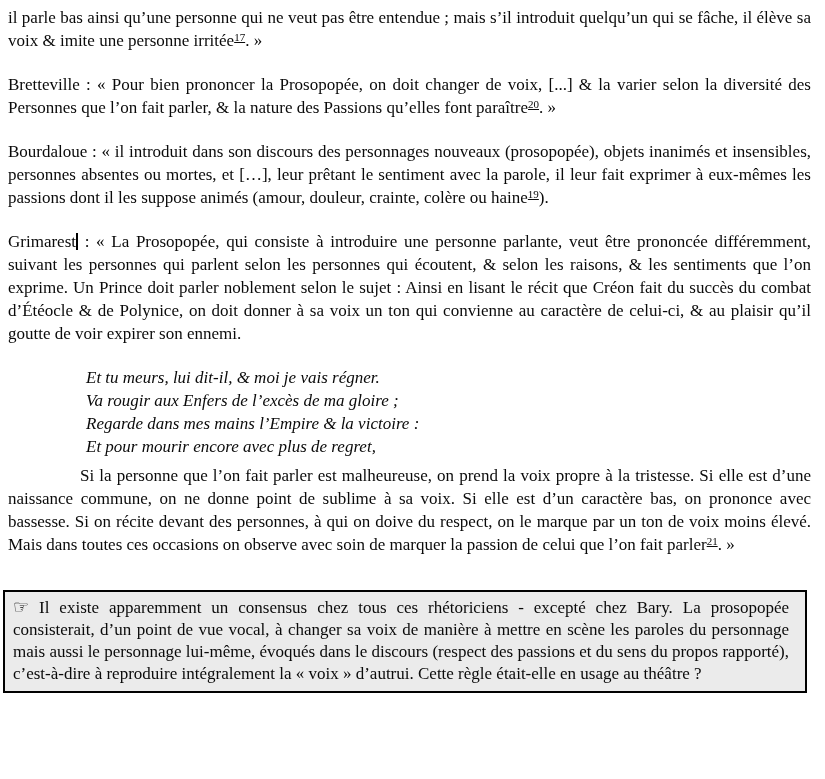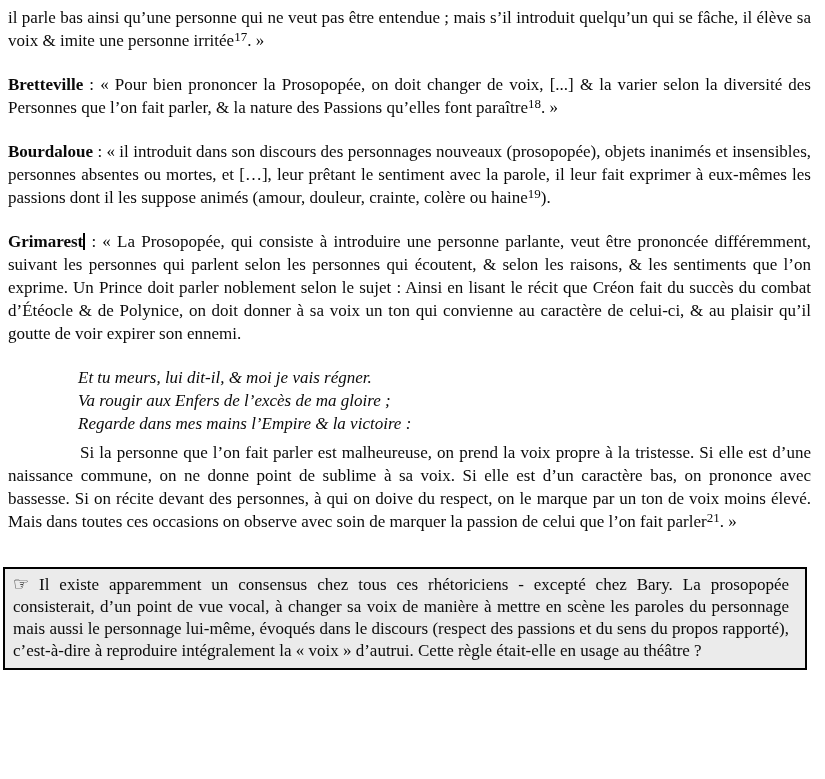--- a/index.html
+++ b/index.html
@@ -14,37 +14,38 @@
     color:var(--text);
   }
   .page{
     padding:6px 14px 0 8px;
     font-size:17px;line-height:23px;
   }
   .para{
     margin:0 0 21px 0;
     text-align:justify;
   }
-  .author{font-weight:bold;}
+  .author{font-weight:normal;}
   .sup{
-    font-size:13px;
+    font-size:11px;
     line-height:0;
     vertical-align:5px;
+    text-decoration:underline;
   }
   .caret{
     display:inline-block;
     width:2px;height:17px;
     background:#000;
     vertical-align:-3px;
   }
   .verse{
     margin:8px 0 6px 70px;
     font-style:italic;
   }
-  .verse-line{line-height:23px;}
+  .verse-line{line-height:23px;margin-left:8px;}
   .indent-para{text-indent:72px;}
   .note-box{
     margin:34px 4px 0 -5px;
     border:2px solid var(--note-border);
     background:var(--note-bg);
     padding:4px 16px 6px 8px;
   }
   .note-para{
     margin:0;
     text-align:justify;
@@ -55,30 +56,31 @@
     font-size:18px;
   }
 </style>
 </head>
 <body>
 
 <div class="page">
 
   <p class="para"><span>il parle bas ainsi qu’une personne qui ne veut pas être entendue&nbsp;; mais s’il introduit quelqu’un qui se fâche, il élève sa voix &amp; imite une personne irritée</span><sup class="sup">17</sup><span>.&nbsp;»</span></p>
 
-  <p class="para"><span class="author">Bretteville</span><span>&nbsp;: «&nbsp;Pour bien prononcer la Prosopopée, on doit changer de voix, [...] &amp; la varier selon la diversité des Personnes que l’on fait parler, &amp; la nature des Passions qu’elles font paraître</span><sup class="sup">18</sup><span>.&nbsp;»</span></p>
+  <p class="para"><span class="author">Bretteville</span><span>&nbsp;: «&nbsp;Pour bien prononcer la Prosopopée, on doit changer de voix, [...] &amp; la varier selon la diversité des Personnes que l’on fait parler, &amp; la nature des Passions qu’elles font paraître</span><sup class="sup">20</sup><span>.&nbsp;»</span></p>
 
   <p class="para"><span class="author">Bourdaloue</span><span>&nbsp;: «&nbsp;il introduit dans son discours des personnages nouveaux (prosopopée), objets inanimés et insensibles, personnes absentes ou mortes, et […], leur prêtant le sentiment avec la parole, il leur fait exprimer à eux-mêmes les passions dont il les suppose animés (amour, douleur, crainte, colère ou haine</span><sup class="sup">19</sup><span>).</span></p>
 
   <p class="para"><span class="author">Grimarest</span><span class="caret"></span><span>&nbsp;: «&nbsp;La Prosopopée, qui consiste à introduire une personne parlante, veut être prononcée différemment, suivant les personnes qui parlent selon les personnes qui écoutent, &amp; selon les raisons, &amp; les sentiments que l’on exprime. Un Prince doit parler noblement selon le sujet&nbsp;: Ainsi en lisant le récit que Créon fait du succès du combat d’Étéocle &amp; de Polynice, on doit donner à sa voix un ton qui convienne au caractère de celui-ci, &amp; au plaisir qu’il goutte de voir expirer son ennemi.</span></p>
 
   <div class="verse">
     <div class="verse-line">Et tu meurs, lui dit-il, &amp; moi je vais régner.</div>
     <div class="verse-line">Va rougir aux Enfers de l’excès de ma gloire&nbsp;;</div>
     <div class="verse-line">Regarde dans mes mains l’Empire &amp; la victoire&nbsp;:</div>
+    <div class="verse-line">Et pour mourir encore avec plus de regret,</div>
   </div>
 
   <p class="para indent-para"><span>Si la personne que l’on fait parler est malheureuse, on prend la voix propre à la tristesse. Si elle est d’une naissance commune, on ne donne point de sublime à sa voix. Si elle est d’un caractère bas, on prononce avec bassesse. Si on récite devant des personnes, à qui on doive du respect, on le marque par un ton de voix moins élevé. Mais dans toutes ces occasions on observe avec soin de marquer la passion de celui que l’on fait parler</span><sup class="sup">21</sup><span>.&nbsp;»</span></p>
 
   <div class="note-box">
     <p class="note-para"><span class="manicule">☞</span><span> Il existe apparemment un consensus chez tous ces rhétoriciens - excepté chez Bary. La prosopopée consisterait, d’un point de vue vocal, à changer sa voix de manière à mettre en scène les paroles du personnage mais aussi le personnage lui-même, évoqués dans le discours (respect des passions et du sens du propos rapporté), c’est-à-dire à reproduire intégralement la «&nbsp;voix&nbsp;» d’autrui. Cette règle était-elle en usage au théâtre&nbsp;?</span></p>
   </div>
 
 </div>
 

